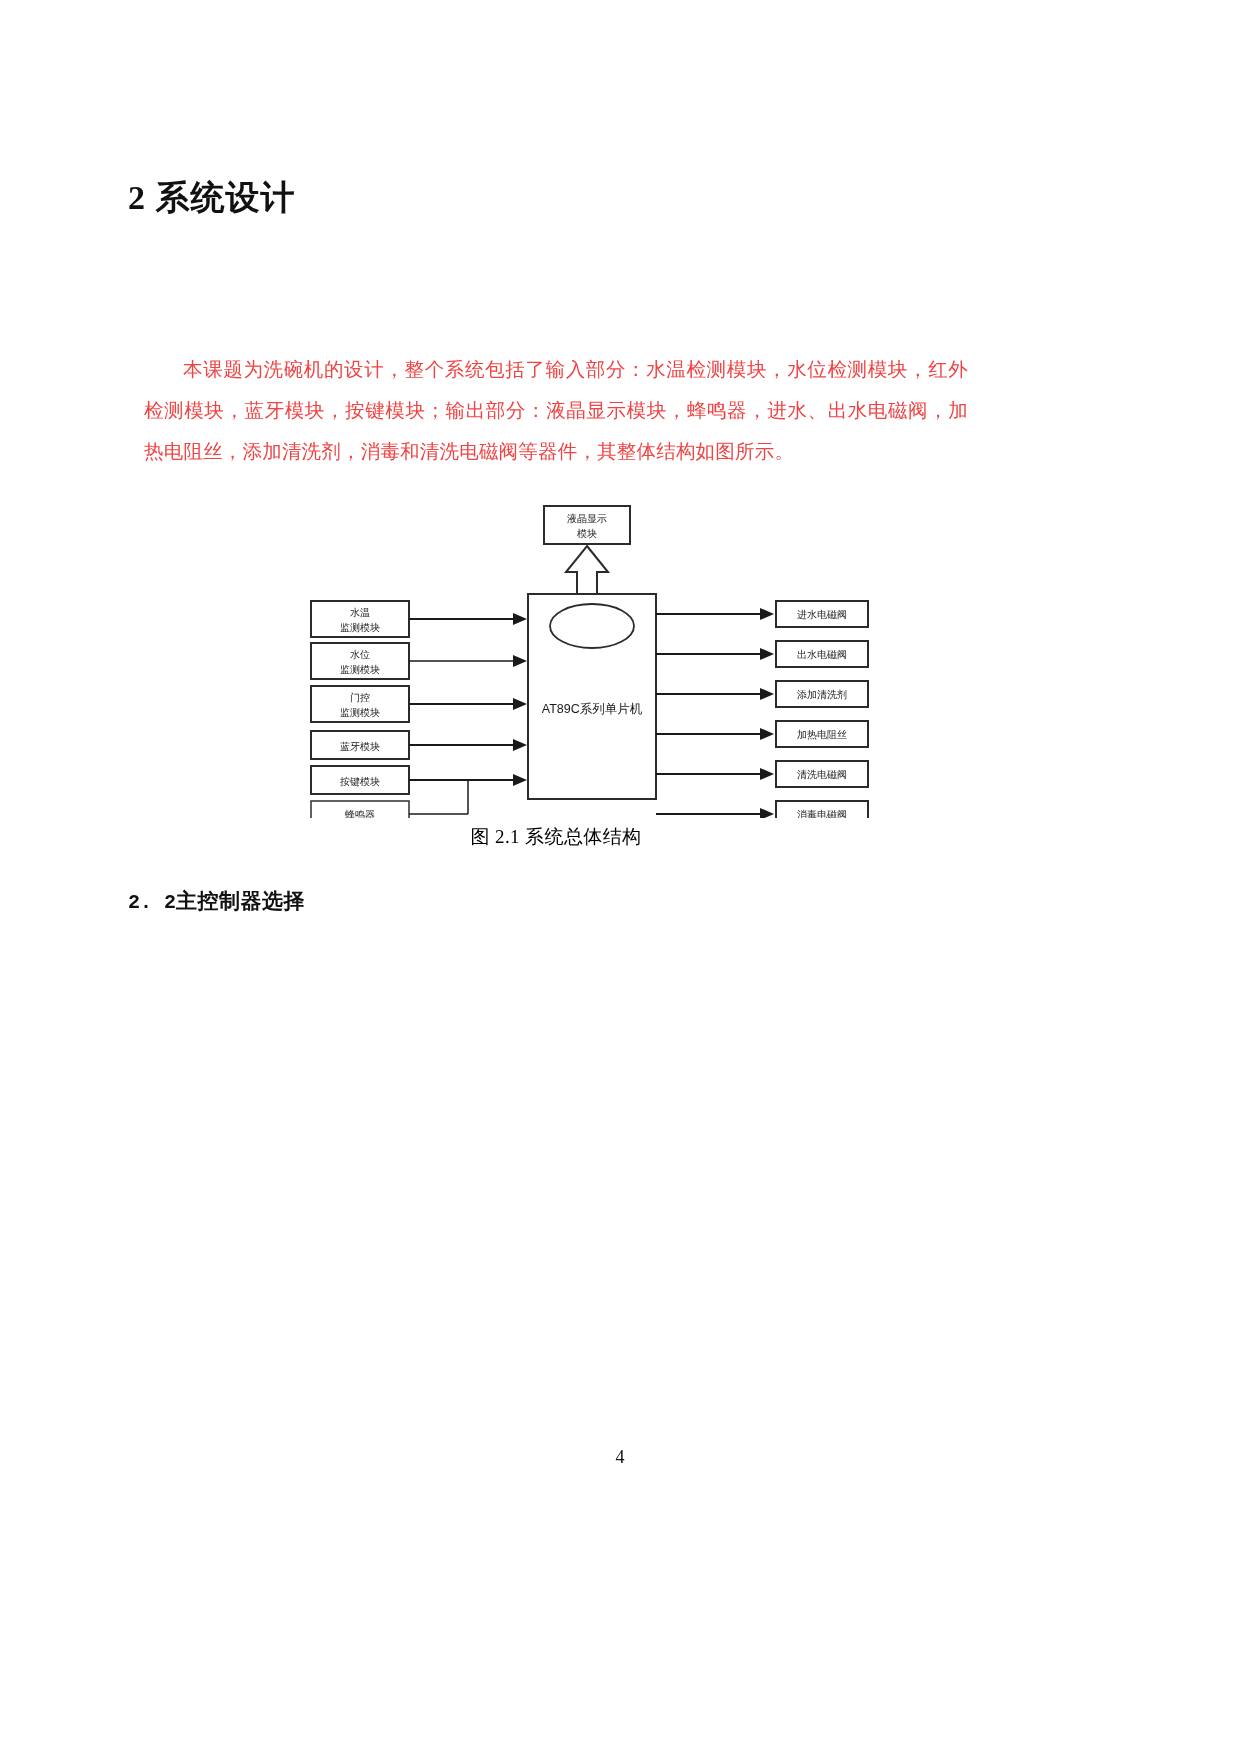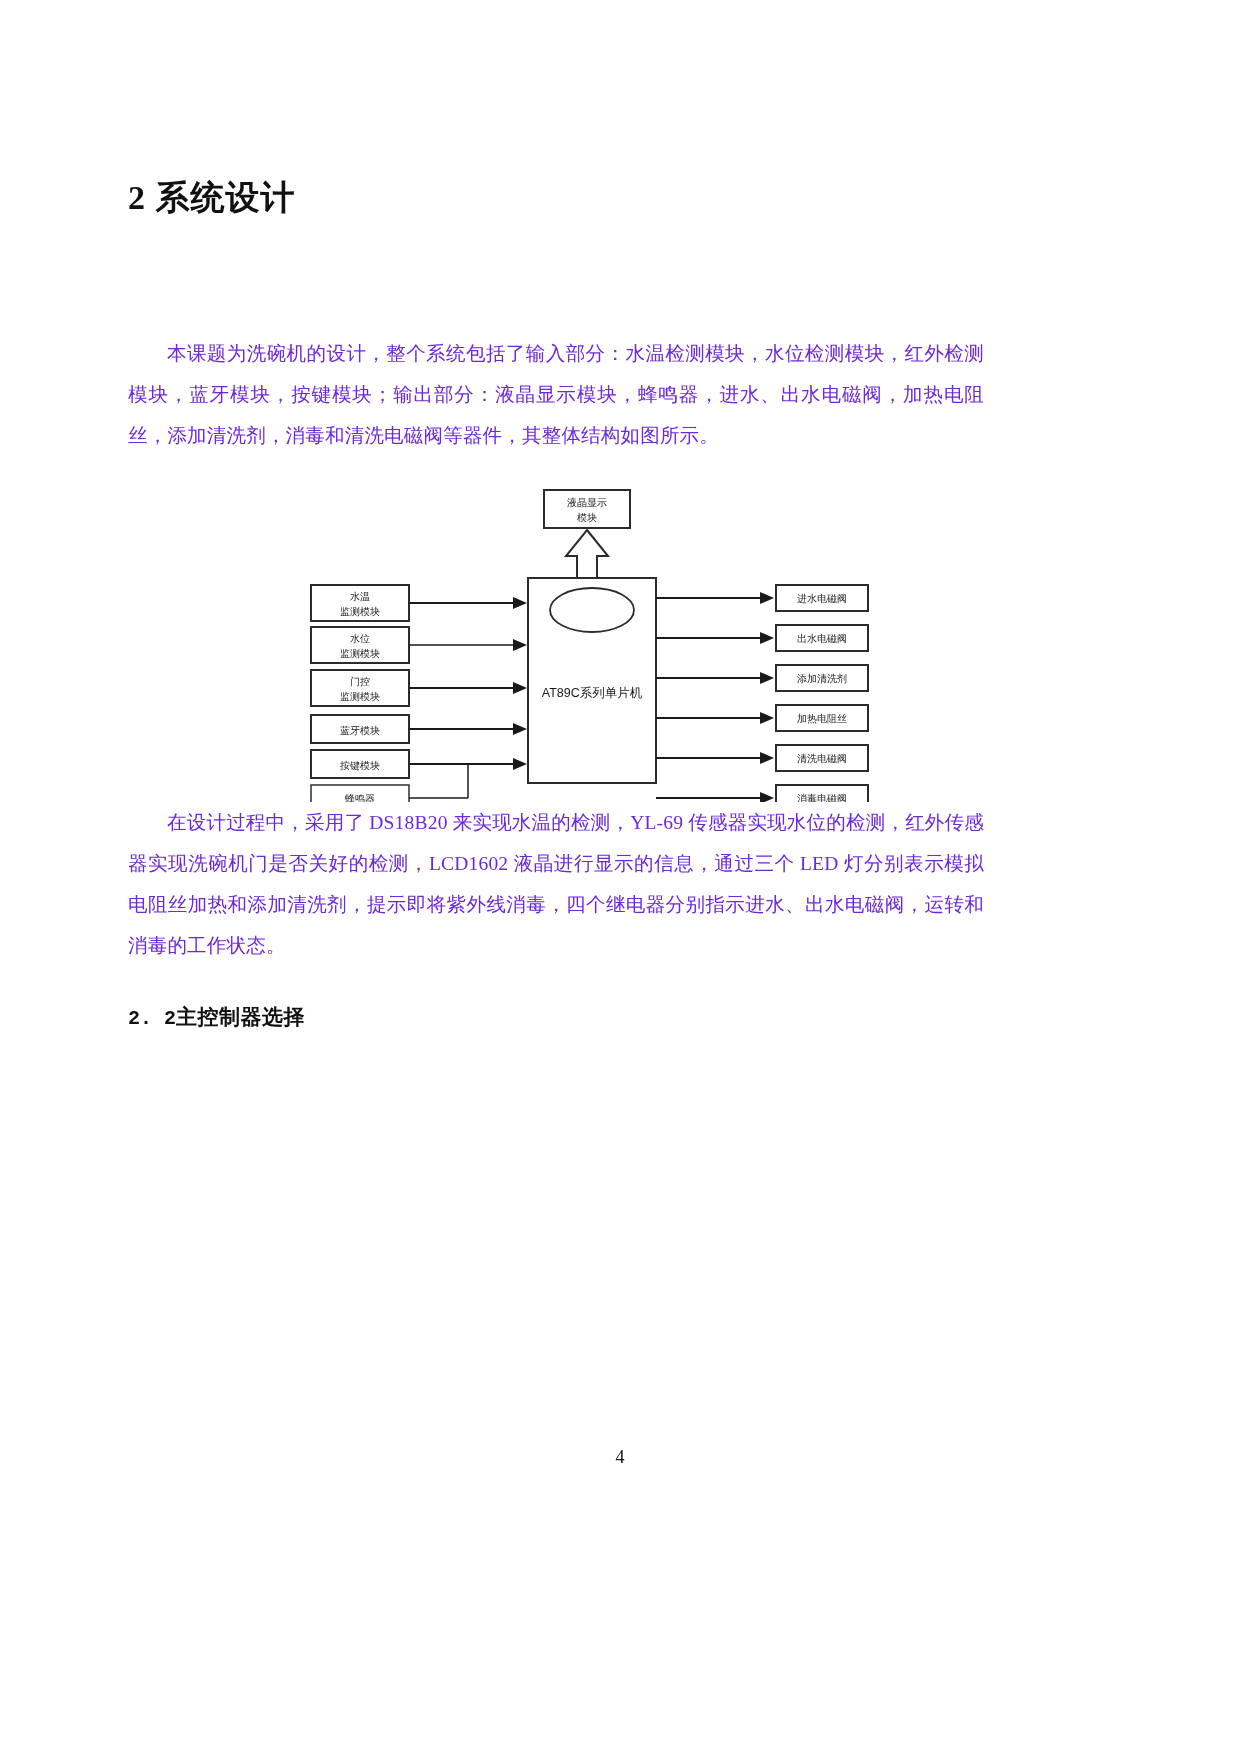--- a/index.html
+++ b/index.html
@@ -58,23 +58,23 @@
   .sp-h2-1 { height: 84px; }
   .sp-h2-2 { height: 38px; }
 
   
   .para {
     font-family: "Liberation Serif", "DejaVu Serif", serif;
     font-size: 19.5px;
     line-height: 41px;
     text-align: justify;
     text-justify: inter-ideograph;
-    margin: 0;
+    margin: 16px;
     text-indent: 2em;
-    color: #6d28d9;
+    color: #ef4444;
     letter-spacing: 0.2px;
   }
   .para.first { padding-top: 30px; }
 
   
   .figure-wrap {
     position: relative;
     width: 856px;
     height: 320px;
     margin-top: 26px;
@@ -221,22 +221,22 @@
           <line class="dline" x1="528" y1="276" x2="638" y2="276"></line>
           <polygon points="646,276 632,270 632,282" fill="#1a1a1a"></polygon>
 
           <line class="dline" x1="528" y1="316" x2="638" y2="316"></line>
           <polygon points="646,316 632,310 632,322" fill="#1a1a1a"></polygon>
         </g>
 
       </svg>
     </div>
 
-
-    <p class="para">在设计过程中，采用了 DS18B20 来实现水温的检测，YL-69 传感器实现水位的检测，红外传感器实现洗碗机门是否关好的检测，LCD1602 液晶进行显示的信息，通过三个 LED 灯分别表示模拟电阻丝加热和添加清洗剂，提示即将紫外线消毒，四个继电器分别指示进水、出水电磁阀，运转和消毒的工作状态。</p>
+    <p class="fig-caption">图 2.1 系统总体结构</p>
+
 
 
     <div class="sp-h2-2"></div>
 
     <h2 class="h2"><span class="h2-num">2. 2</span><span>主控制器选择</span></h2>
 
   </div>
 
   <div class="page-number">4</div>
 </div>

